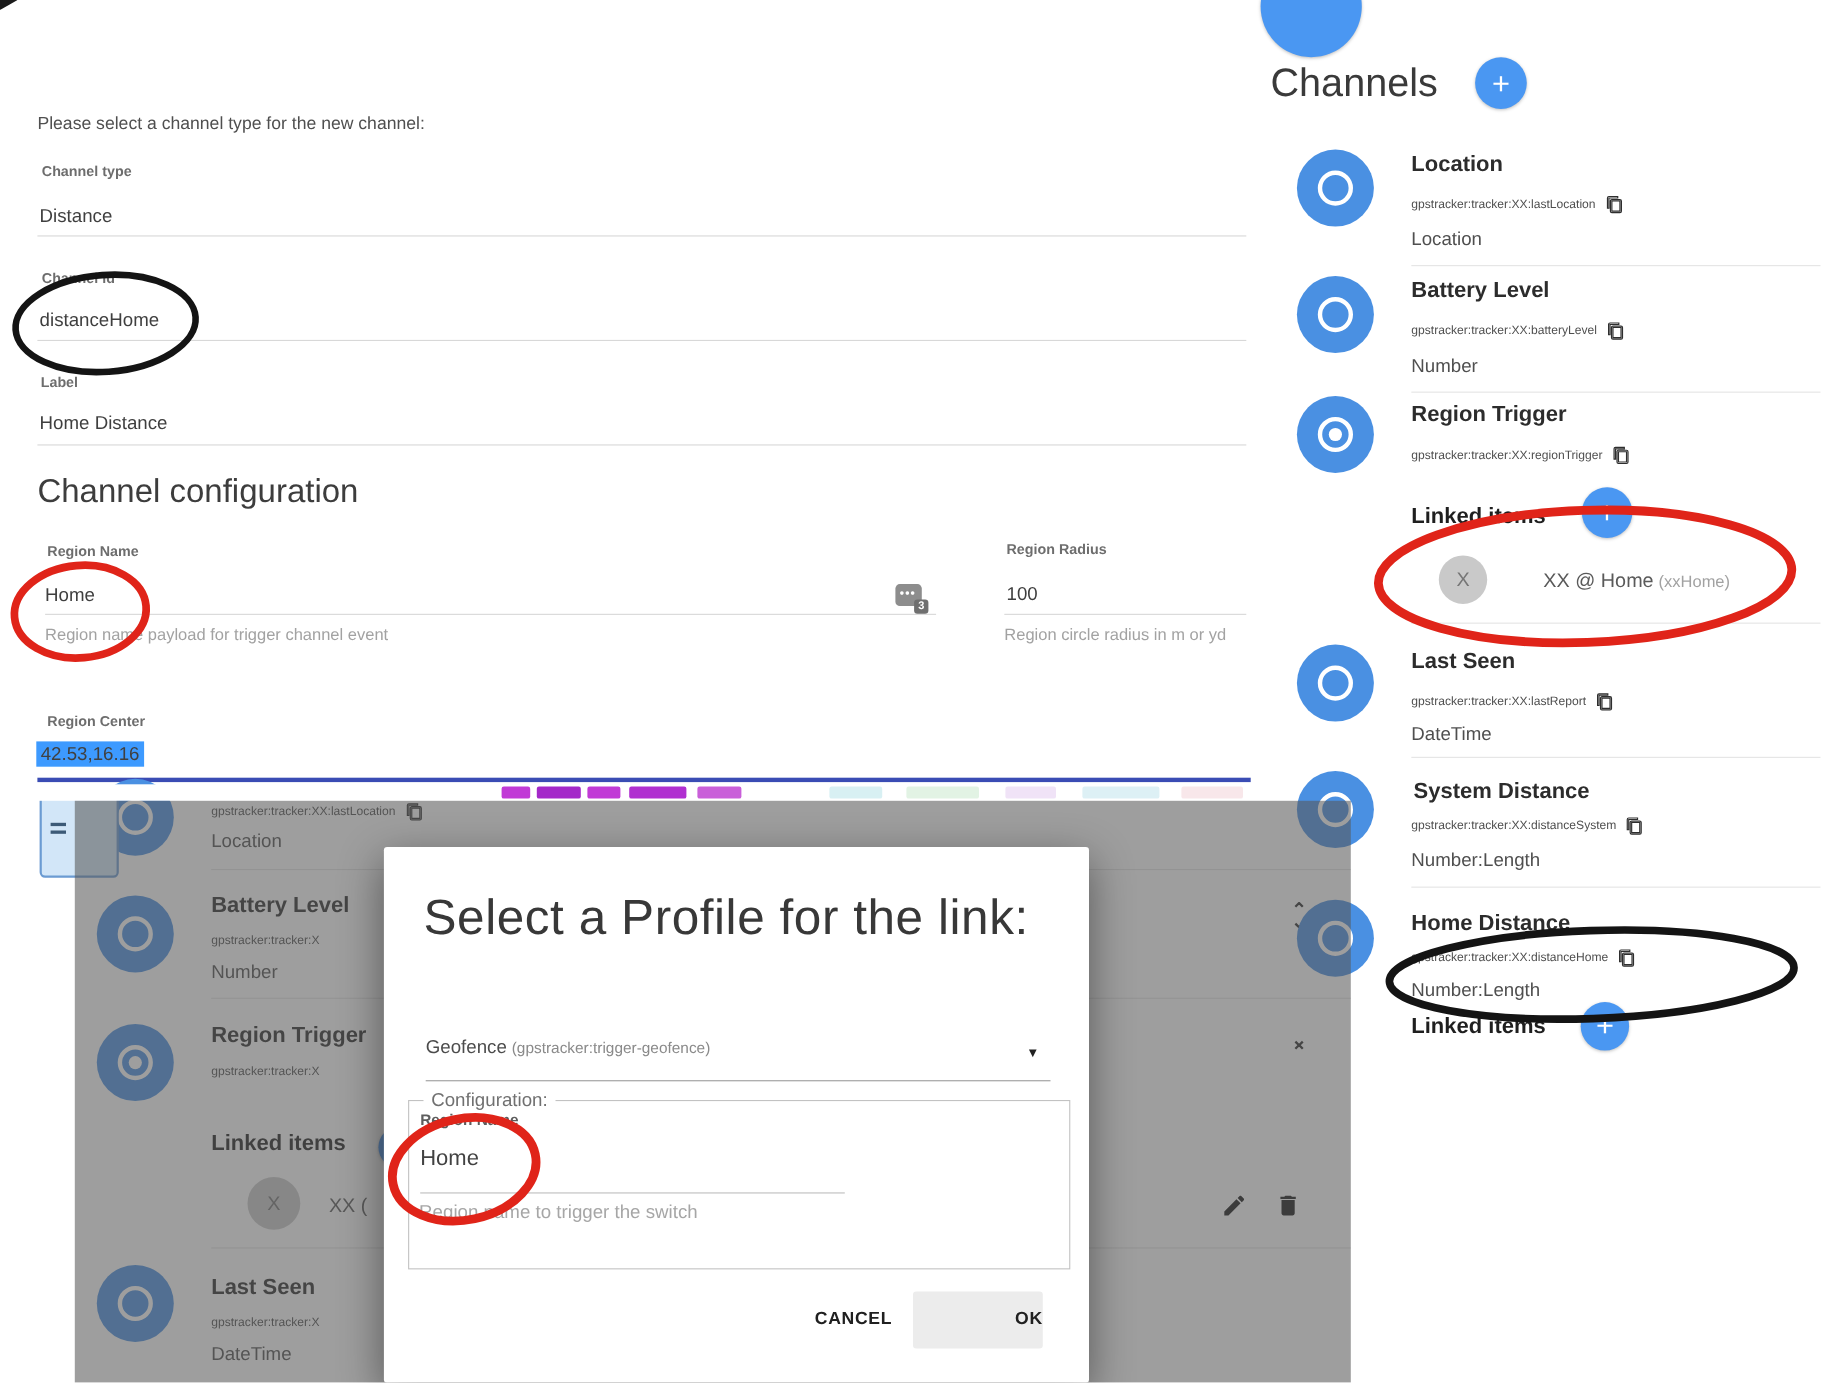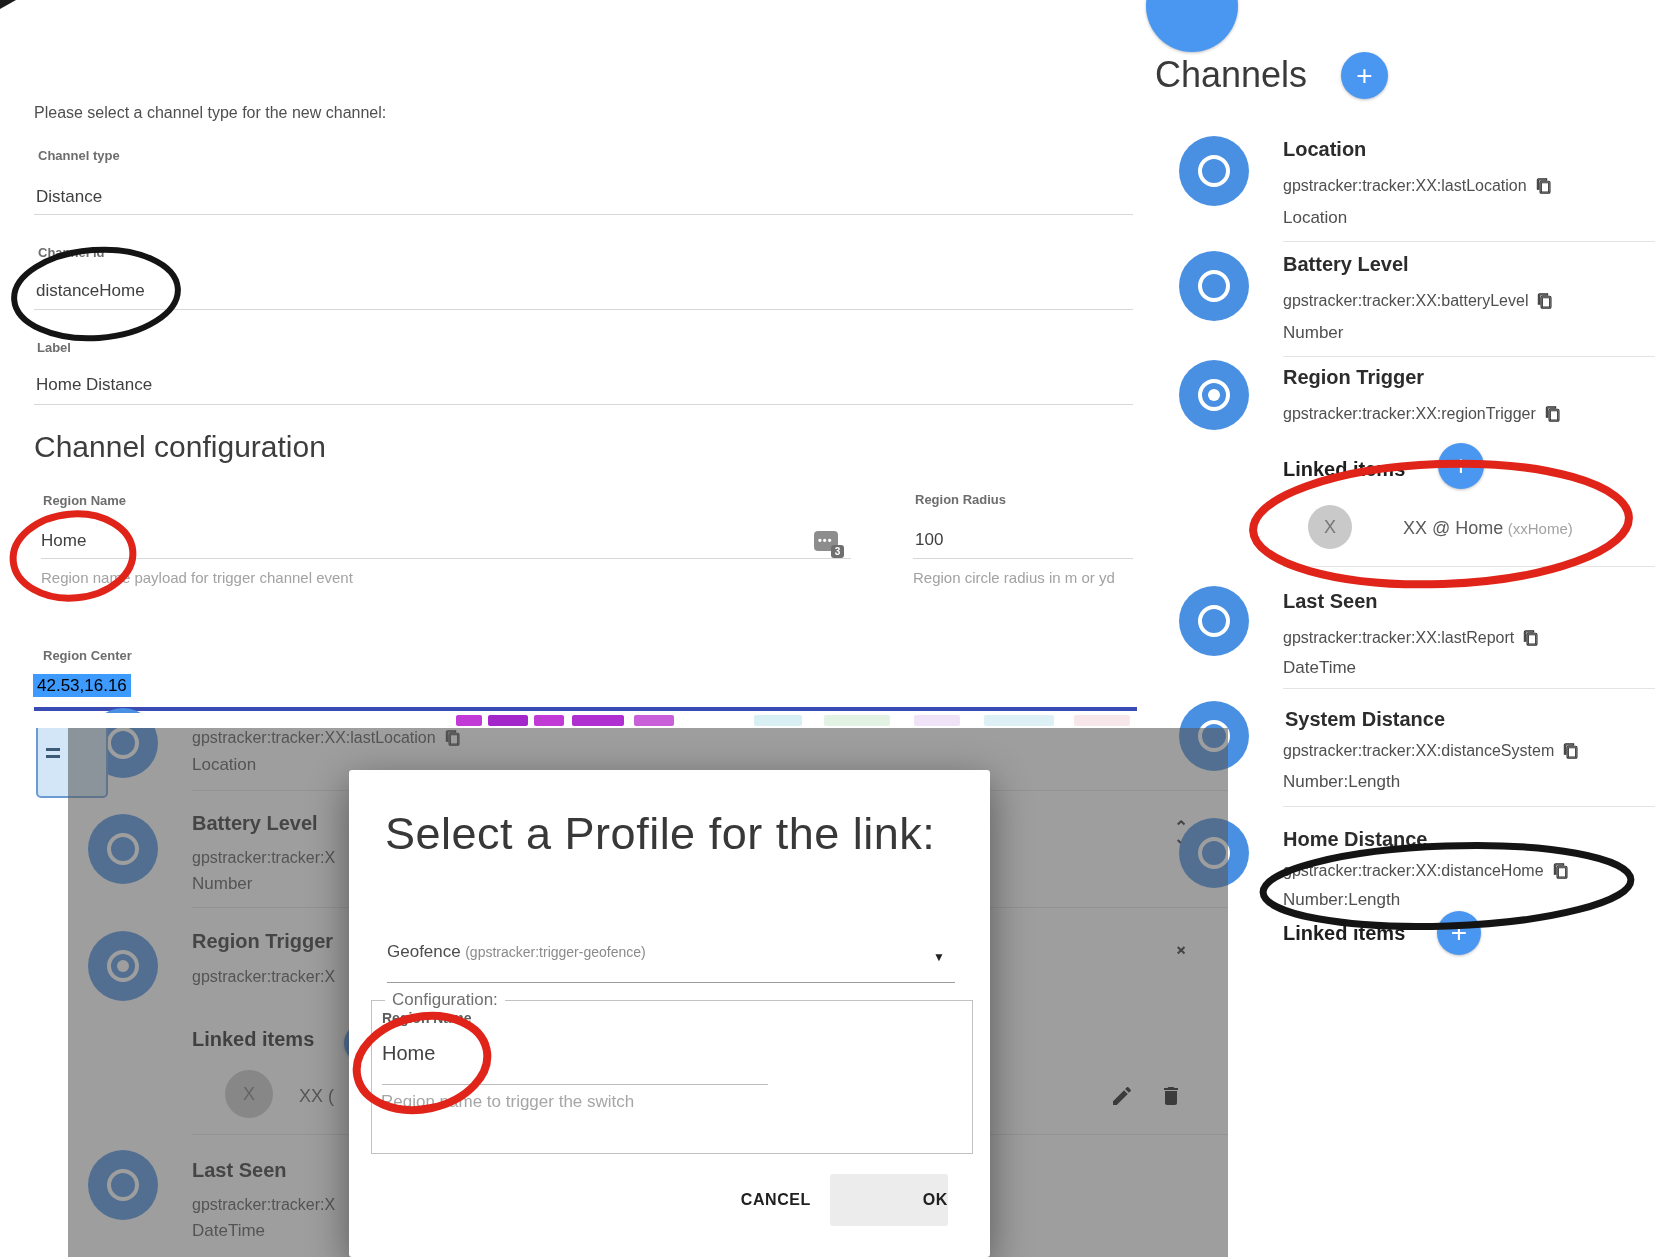--- a/index.html
+++ b/index.html
@@ -10,21 +10,21 @@
   .h2{font-size:30px;font-weight:400;color:#3d3d3d;}
   .h3{font-size:36px;font-weight:400;color:#3a3a3a;}
   .sub{font-size:16px;color:#4f4f4f;}
   .lbl{font-size:13px;font-weight:bold;color:#6d6d6d;}
   .val{font-size:17px;color:#3f3f3f;}
   .helper{font-size:15px;color:#a2a2a2;}
   .fline{position:absolute;height:1px;background:#d8d8d8;}
   .sep{position:absolute;height:1px;background:#e4e4e4;}
   .rowtitle{font-size:20px;font-weight:bold;color:#2c2c2c;}
   .uidline{display:flex;align-items:center;gap:9px;}
-  .uid{font-size:16px;color:#4f4f4f;}
+  .uid{font-size:11px;color:#4f4f4f;}
   .rtype{font-size:17px;color:#4f4f4f;}
   .avatar{position:absolute;width:70px;height:70px;border-radius:50%;background:#4a90e2;
           display:flex;align-items:center;justify-content:center;}
   .ring{width:24px;height:24px;border:4px solid #fff;border-radius:50%;
         display:flex;align-items:center;justify-content:center;}
   .ring .dot{width:12px;height:12px;border-radius:50%;background:#fff;}
   .fab{position:absolute;border-radius:50%;background:#4a97f2;color:#fff;
        display:flex;align-items:center;justify-content:center;font-size:28px;font-weight:400;
        box-shadow:0 1px 3px rgba(0,0,0,.25);}
   .xavatar{position:absolute;border-radius:50%;background:#c9c9c9;color:#767676;
@@ -48,21 +48,21 @@
        font-size:16px;font-weight:bold;color:#202020;letter-spacing:.6px;border-radius:3px;cursor:pointer;}
   .okbtn{background:#ececec;}
   .unfold{position:absolute;width:30px;display:flex;flex-direction:column;align-items:center;
           font-size:17px;font-weight:bold;color:#2b2b2b;line-height:11px;}
   .copyic{flex:0 0 auto;display:inline-flex;}
   .badge-ic{position:absolute;width:24px;height:20px;background:#8d8d8d;border-radius:4px;}
   .badge-ic .dots{position:absolute;left:4px;top:3px;color:#fff;font-size:11px;letter-spacing:1px;font-weight:bold;}
   .badge-ic .b3{position:absolute;right:-6px;bottom:-7px;width:13px;height:13px;background:#6f6f6f;
                 border-radius:3px;color:#fff;font-size:10px;font-weight:bold;display:flex;
                 align-items:center;justify-content:center;}
-  .selection{background:#3d9aff;color:#000000;font-size:17px;padding:2px 4px;}
+  .selection{background:#3d9aff;color:#404040;font-size:17px;padding:2px 4px;}
   .focusline{position:absolute;height:4px;background:#3a4cb4;}
   .strip{position:absolute;left:34px;top:713px;width:1106px;height:15px;background:#fff;z-index:3;overflow:hidden;}
   .garb{position:absolute;top:2px;height:11px;border-radius:2px;}
   .bluebox{position:absolute;left:36px;top:722px;width:68px;height:72px;background:#d2e6f8;
            border:2px solid #6b9bd2;border-radius:5px;z-index:1;}
   .bluebox .dash{position:absolute;left:8px;top:24px;width:14px;height:3px;background:#3c5a77;box-shadow:0 7px 0 #3c5a77;}
   .wedge{position:absolute;left:0;top:0;width:16px;height:9px;background:#1b1b1b;
          clip-path:polygon(0 0,100% 0,0 100%);z-index:6;}
   .anno{position:absolute;left:0;top:0;z-index:20;pointer-events:none;}
 </style>

